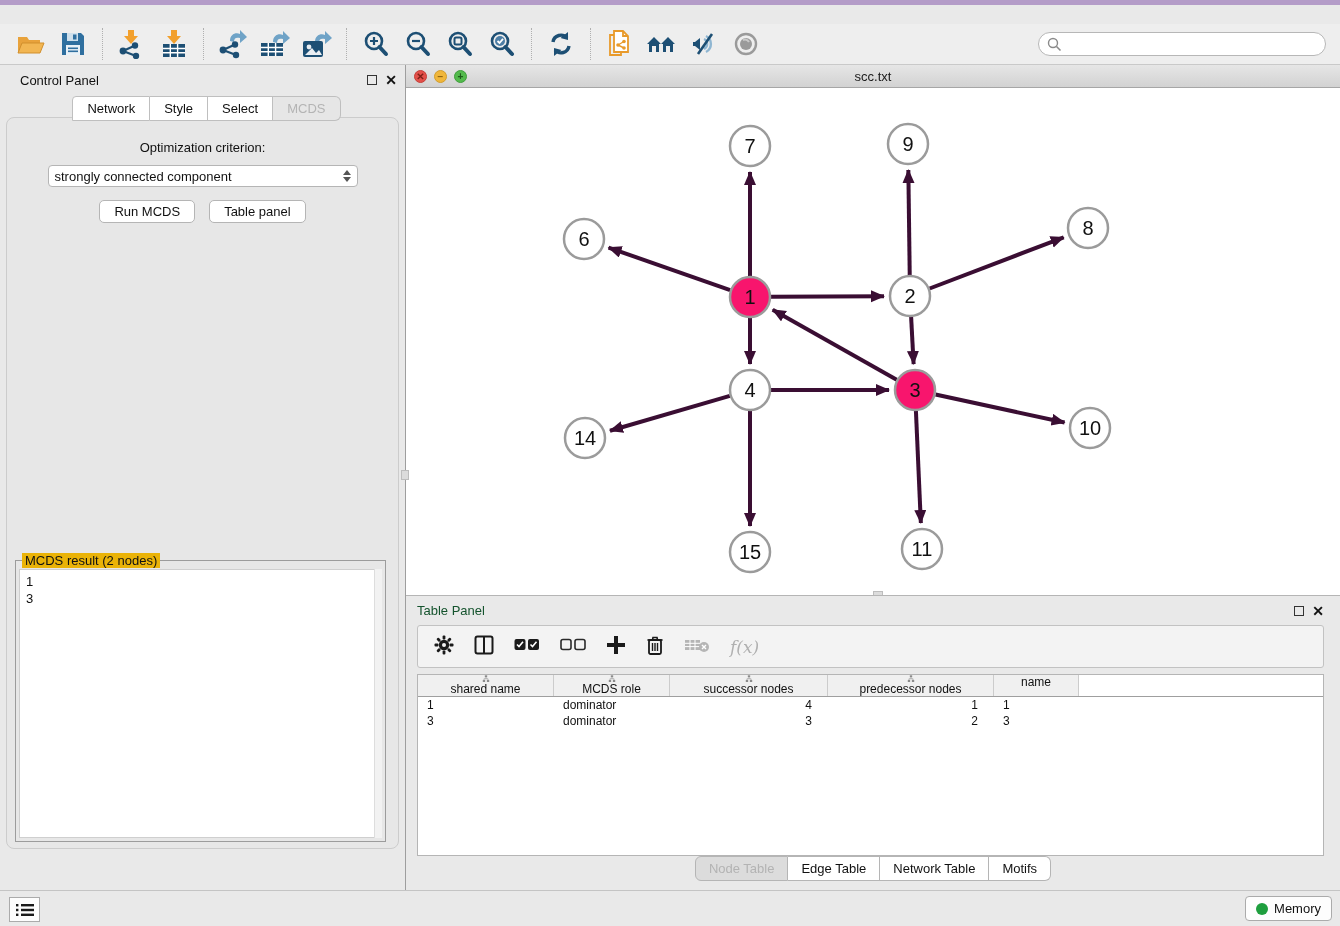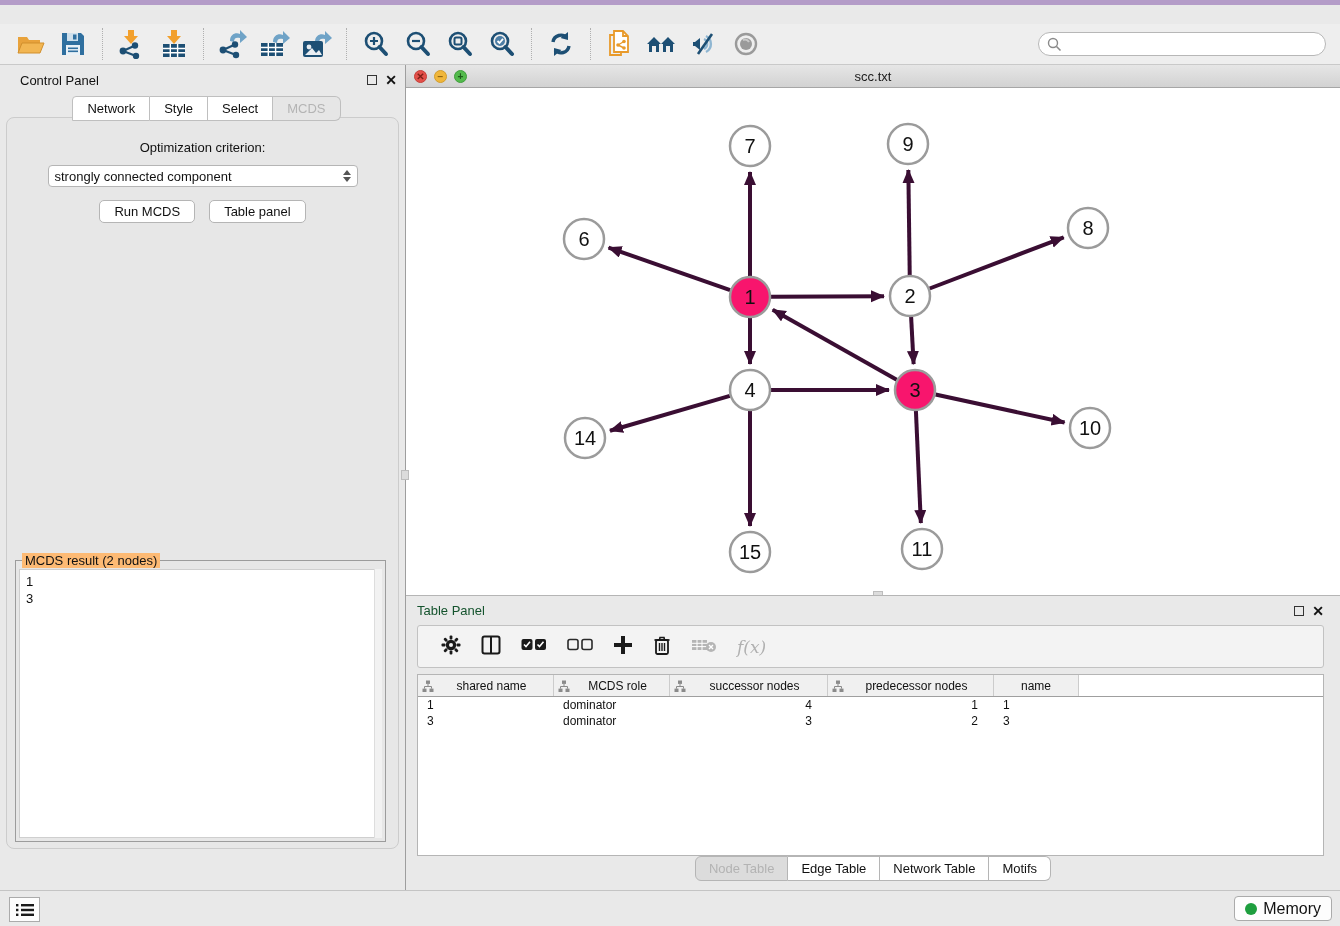--- a/index.html
+++ b/index.html
@@ -39,21 +39,21 @@
   .opt-label { text-align:center; font-size:13px; color:#111; margin-top:22px; }
   .combo { margin:10px auto 0 auto; width:310px; height:22px; background:#ffffff; border:1px solid #b5b5b5; border-radius:4px; display:flex; align-items:center; padding:0 6px; }
   .combo .combo-text { font-size:13px; color:#111; flex:1; }
   .stepper { display:flex; flex-direction:column; gap:2px; align-items:center; }
   .stepper i { display:block; width:0; height:0; border-left:4px solid transparent; border-right:4px solid transparent; }
   .stepper .up { border-bottom:5px solid #555; }
   .stepper .down { border-top:5px solid #555; }
   .cp-buttons { display:flex; justify-content:center; gap:14px; margin-top:13px; }
   .btn { font-size:13px; color:#111; background:#ffffff; border:1px solid #b5b5b5; border-radius:5px; padding:3px 14px; }
   .result-box { position:absolute; left:8px; right:12px; top:442px; bottom:6px; border:1px solid #9c9c9c; background:#e7e7e7; }
-  .result-legend { position:absolute; left:6px; top:-8px; background:#fdba74; padding:0 3px; font-size:13px; color:#111; }
+  .result-legend { position:absolute; left:6px; top:-8px; background:#eab308; padding:0 3px; font-size:13px; color:#111; }
   .result-inner { position:absolute; left:3px; right:3px; top:8px; bottom:3px; background:#ffffff; border:1px solid #cfcfcf; font-size:13px; color:#111; padding:3px 6px; line-height:17px; white-space:pre; }
   .result-scroll { position:absolute; right:3px; top:8px; bottom:3px; width:8px; background:#f2f2f2; border-left:1px solid #dddddd; }
 
   
   .right-stack { flex:1; display:flex; flex-direction:column; position:relative; }
 
   
   .network-window { height:530px; background:#ffffff; position:relative; }
   .net-titlebar { height:23px; background:linear-gradient(#e6e6e6,#d2d2d2); border-bottom:1px solid #a6a6a6; position:relative; }
   .net-title { position:absolute; left:0; right:0; top:4px; text-align:center; font-size:13px; color:#1a1a1a; }
@@ -64,39 +64,39 @@
   .light.green { background:#53ba4c; border:1px solid #3f9e3c; color:#1d5c1a; }
   .net-canvas { position:relative; width:100%; height:507px; background:#ffffff; }
   .net-canvas svg { position:absolute; left:0; top:0; }
   .split-handle-v { position:absolute; left:-5px; top:405px; width:8px; height:10px; background:#dcdcdc; border:1px solid #bdbdbd; }
   .split-handle-h { position:absolute; left:50%; bottom:-3px; width:10px; height:7px; background:#dcdcdc; border:1px solid #bdbdbd; }
 
   
   .table-panel { flex:1; background:#e9e9e9; position:relative; border-top:1px solid #b5b5b5; }
   .tp-head { height:25px; display:flex; align-items:center; padding:4px 16px 0 11px; }
   .tp-head .ph-title { font-size:13px; color:#14532d; }
-  .tp-toolbar { position:absolute; left:11px; right:16px; top:29px; height:43px; background:#f3f3f3; border:1px solid #c2c2c2; border-radius:3px; display:flex; align-items:center; padding:0 23px; gap:20px; }
+  .tp-toolbar { position:absolute; left:11px; right:16px; top:29px; height:43px; background:#f3f3f3; border:1px solid #c2c2c2; border-radius:3px; display:flex; align-items:center; padding:0 16px; gap:20px; }
   .tp-table { position:absolute; left:11px; right:16px; top:78px; height:182px; background:#ffffff; border:1px solid #b5b5b5; overflow:hidden; }
   .thead { display:flex; height:22px; border-bottom:1px solid #9f9f9f; }
-  .th { display:flex; align-items:center; background:#f0f0f0; border-right:1px solid #cccccc; padding:0 4px; }
+  .th { display:flex; align-items:center; background:#f0f0f0; border-right:1px solid #cccccc; padding:0 4px;flex-direction:column; }
   .th .th-label { flex:1; text-align:center; font-size:12px; color:#111; }
   .trow { display:flex; height:16px; align-items:center; }
   .td { font-size:12px; color:#111; overflow:hidden; white-space:nowrap; }
   .tp-tabs { position:absolute; left:0; right:0; bottom:9px; display:flex; justify-content:center; }
   .tp-tab { font-size:13px; padding:4px 13px; background:#ffffff; border:1px solid #b5b5b5; border-left:none; color:#111; }
   .tp-tab:first-child { border-left:1px solid #b5b5b5; border-radius:6px 0 0 6px; }
   .tp-tab:last-child { border-radius:0 6px 6px 0; }
   .tp-tab.disabled { background:#dcdcdc; color:#b3b3b3; }
 
   
   .statusbar { position:absolute; left:0; bottom:0; width:100%; height:36px; background:#e9e9e9; border-top:1px solid #c4c4c4; }
   .list-btn { position:absolute; left:9px; top:6px; width:31px; height:25px; background:#fdfdfd; border:1px solid #ababab; display:flex; align-items:center; justify-content:center; }
   .memory-btn { position:absolute; right:8px; top:5px; height:25px; background:#fdfdfd; border:1px solid #ababab; border-radius:4px; display:flex; align-items:center; gap:6px; padding:0 10px; }
   .memory-dot { width:12px; height:12px; border-radius:50%; background:#1e9e3e; }
-  .memory-label { font-size:16px; color:#111;text-align:center; }
+  .memory-label { font-size:13px; color:#111;text-align:center; }
 
   .fx { font-family:"DejaVu Serif", serif; font-style:italic; font-size:17px; color:#b0b0b0; }
 </style>
 </head>
 <body>
 
 <div id="app">
 
   <div class="top-strip"></div>
 

